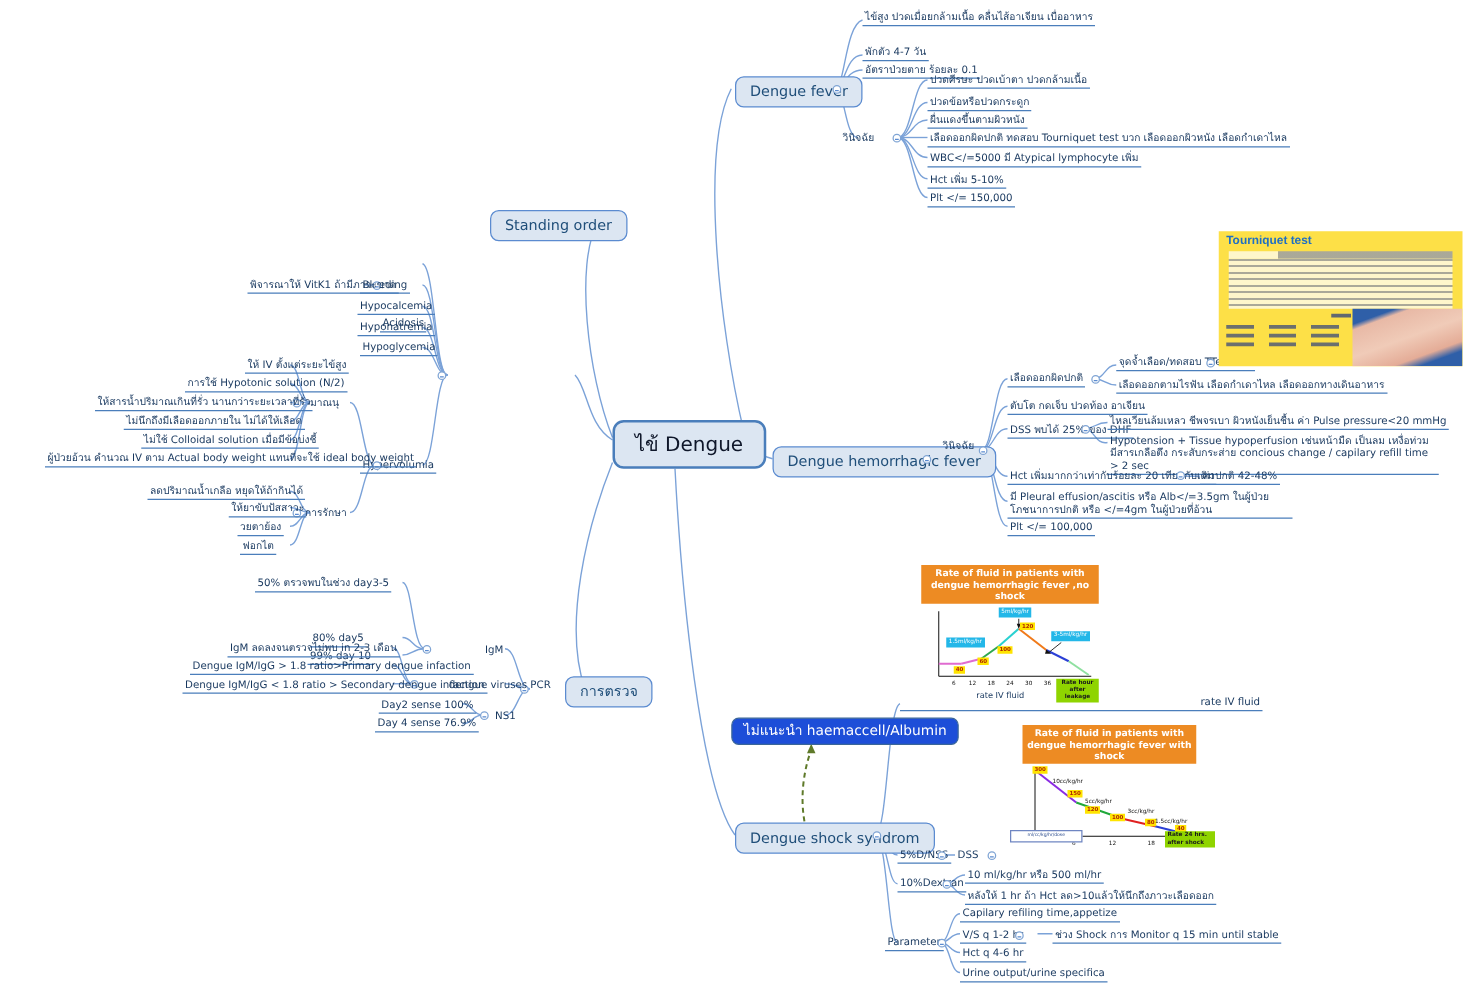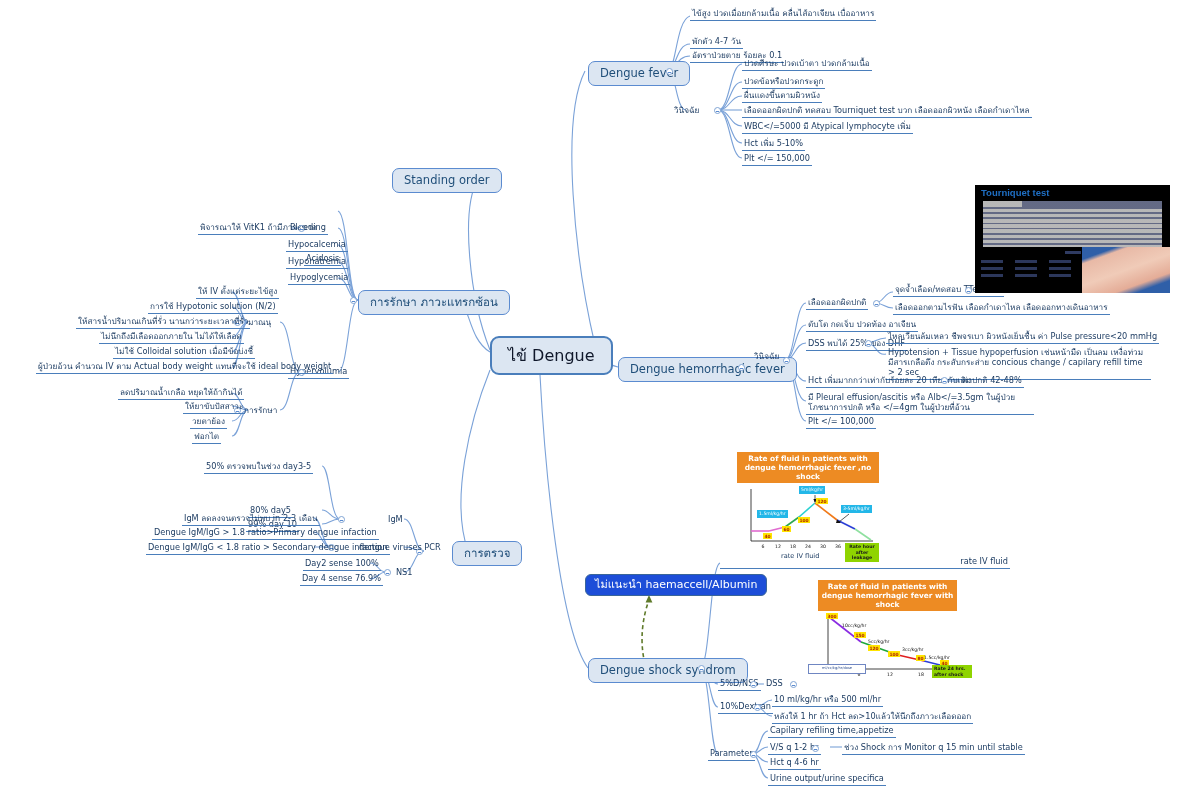--- a/index.html
+++ b/index.html
@@ -33,21 +33,21 @@
   .plain{font-size:8.2px;line-height:10px;color:#17375e;padding:0 2px;border:none;}
 
   .ra{text-align:right;}
 
   
   .marker{position:absolute;width:7px;height:7px;border:1px solid #7fa4d4;border-radius:50%;
           background:#fff;box-sizing:border-box;}
   .marker:after{content:"";position:absolute;left:1px;top:2.5px;width:3px;height:1px;background:#5b8bd0;}
 
   
-  .imgcard{position:absolute;background:#000000;overflow:hidden;}
+  .imgcard{position:absolute;background:#fde047;overflow:hidden;}
 
   
   #tourniquet{left:975px;top:185px;width:195px;height:108px;border:0;}
   #tourniquet .tq-title{font-family:"Liberation Sans",sans-serif;color:#1f6fc4;font-weight:bold;font-size:9.5px;margin:2px 0 3px 6px;}
   #tourniquet .tq-para{margin:0 8px;height:40px;background:
       repeating-linear-gradient(to bottom,#8a93b8 0 1.6px,#ffffff 1.6px 5.2px);
       opacity:.72;}
   #tourniquet .tq-para.first{height:6px;background:
       linear-gradient(to right,#ffffff 0 22%,#8a93b8 22% 100%);}
   #tourniquet .tq-tab{margin:4px 6px 0 6px;height:30px;position:relative;}
@@ -235,21 +235,20 @@
 <div class="node leaf nl" style="left:886px;top:347px;width:265px;">Hypotension + Tissue hypoperfusion เช่นหน้ามืด เป็นลม เหงื่อท่วม มีสารเกลือตึง กระสับกระส่าย concious change / capilary refill time &gt; 2 sec</div>
 
 <div class="node leaf" style="left:806px;top:375px;">Hct เพิ่มมากกว่าเท่ากับร้อยละ 20 เทียบกับเดิม</div>
 <div class="marker" style="left:941px;top:377px;"></div>
 <div class="node leaf" style="left:960px;top:375px;">ค่าปกติ 42-48%</div>
 
 <div class="node leaf nl" style="left:806px;top:392px;width:228px;">มี Pleural  effusion/ascitis หรือ Alb&lt;/=3.5gm ในผู้ป่วยโภชนาการปกติ หรือ &lt;/=4gm ในผู้ป่วยที่อ้วน</div>
 
 <div class="node leaf" style="left:806px;top:416px;">Plt &lt;/= 100,000</div>
 
-<div class="node boxnode" style="left:358px;top:290px;">การรักษา ภาวะแทรกซ้อน</div>
 <div class="marker" style="left:350px;top:297px;"></div>
 
 <div class="node leaf ra" style="left:304px;top:205px;margin-top:48px;">Acidosis</div>
 <div class="node leaf ra" style="left:288px;top:222px;">Bleeding</div>
 <div class="marker" style="left:298px;top:225px;"></div>
 <div class="node leaf ra" style="left:286px;top:239px;">Hypocalcemia</div>
 <div class="node leaf ra" style="left:286px;top:256px;">Hyponatremia</div>
 <div class="node leaf ra" style="left:288px;top:272px;">Hypoglycemia</div>
 <div class="node leaf" style="left:198px;top:222px;">พิจารณาให้ VitK1 ถ้ามีภาวะขาด</div>
 

